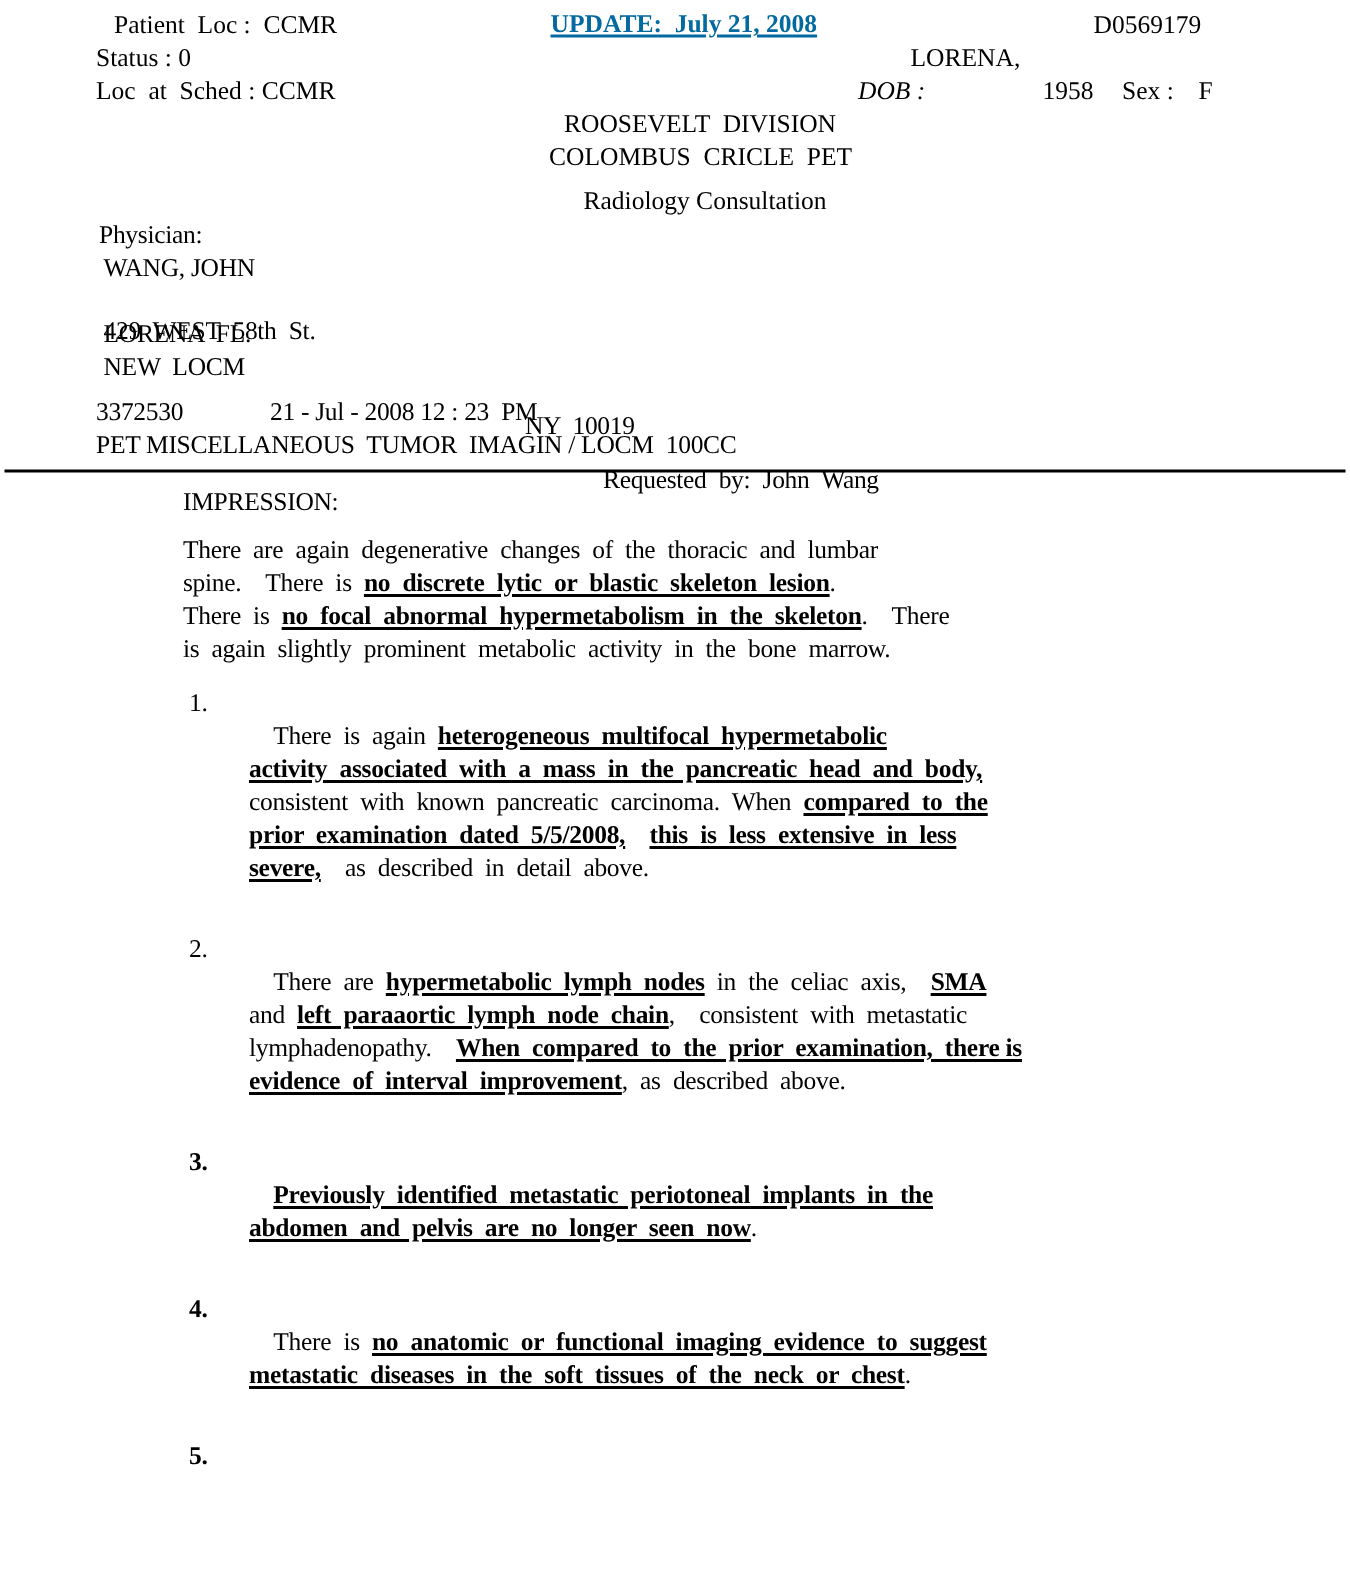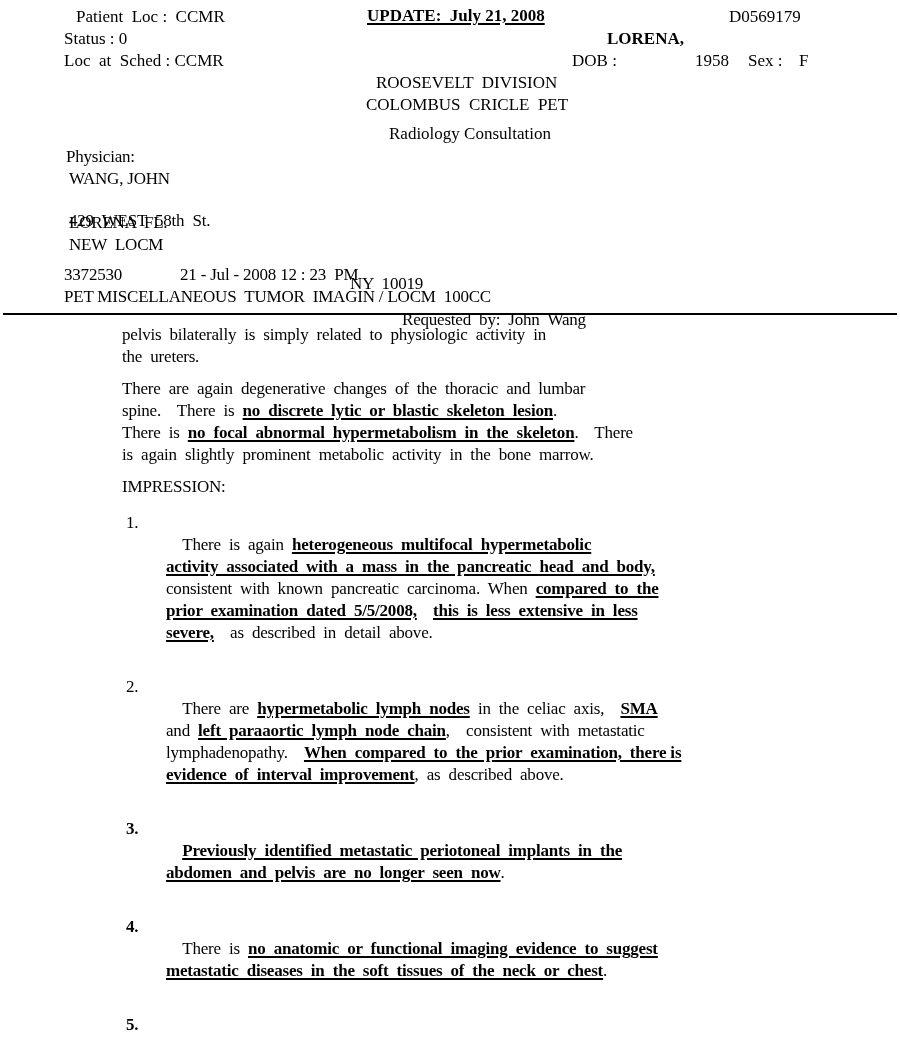--- a/index.html
+++ b/index.html
@@ -61,25 +61,25 @@
     }
     .narrow { letter-spacing: -0.2px; }
   </style>
 </head>
 <body>
 
 <div class="abs" style="left:76px; top:6px;">Patient  Loc :  CCMR</div>
 <div class="abs" style="left:64px; top:28px;">Status : 0</div>
 <div class="abs" style="left:64px; top:50px;">Loc  at  Sched : CCMR</div>
 
-<div class="abs update" style="left: 367px; top: 5px; color: #000000;">UPDATE:  July 21, 2008</div>
+<div class="abs update" style="left: 367px; top: 5px; color: #0369a1;">UPDATE:  July 21, 2008</div>
 
 <div class="abs" style="left:729px; top:6px;">D0569179</div>
-<div class="abs" style="left:607px; top:28px;font-weight:bold;">LORENA,</div>
-<div class="abs" style="left:572px; top:50px;">DOB :</div>
+<div class="abs" style="left:607px; top:28px;">LORENA,</div>
+<div class="abs" style="left:572px; top:50px;font-style:italic;">DOB :</div>
 <div class="abs" style="left:695px; top:50px;">1958</div>
 <div class="abs" style="left:748px; top:50px;">Sex :</div>
 <div class="abs" style="left:799px; top:50px;">F</div>
 
 <div class="abs" style="left:376px; top:72px;">ROOSEVELT  DIVISION</div>
 <div class="abs" style="left:366px; top:94px;">COLOMBUS  CRICLE  PET</div>
 <div class="abs" style="left:389px; top:123px;">Radiology Consultation</div>
 
 <div class="abs narrow" style="left:66px; top:146px;">Physician:</div>
 <div class="abs narrow" style="left:69px; top:168px;">WANG, JOHN</div>
@@ -90,30 +90,28 @@
 
 <div class="abs narrow" style="left:64px; top:264px;">3372530</div>
 <div class="abs narrow" style="left:180px; top:264px;">21 - Jul - 2008 12 : 23  PM</div>
 <div class="abs narrow" style="left:402px; top:264px;margin-top:45px;">Requested  by:  John  Wang</div>
 <div class="abs narrow" style="left:64px; top:286px;">PET MISCELLANEOUS  TUMOR  IMAGIN / LOCM  100CC</div>
 
 <div class="rule"></div>
 
 <div class="body-block narrow" style="top:324px;">
 
-  <p class="para">pelvis  bilaterally  is  simply  related  to  physiologic  activity  in
-the  ureters.</p>
 
+
+  <p class="para">IMPRESSION:</p>
 
   <p class="para"><span>There  are  again  degenerative  changes  of  the  thoracic  and  lumbar
 spine.    There  is  </span><span class="u">no  discrete  lytic  or  blastic  skeleton  lesion</span><span>.
 There  is  </span><span class="u">no  focal  abnormal  hypermetabolism  in  the  skeleton</span><span>.    There
 is  again  slightly  prominent  metabolic  activity  in  the  bone  marrow.</span></p>
-
-  <p class="para">IMPRESSION:</p>
 
   <div class="item" style="margin-top:14px;">
     <span class="num">1.</span><span>There  is  again  </span><span class="u">heterogeneous  multifocal  hypermetabolic
 activity  associated  with  a  mass  in  the  pancreatic  head  and  body,</span><span>
 consistent  with  known  pancreatic  carcinoma.  When  </span><span class="u">compared  to  the
 prior  examination  dated  5/5/2008,</span><span>    </span><span class="u">this  is  less  extensive  in  less
 severe,</span><span>    as  described  in  detail  above.</span>
   </div>
 
   <div class="item">

